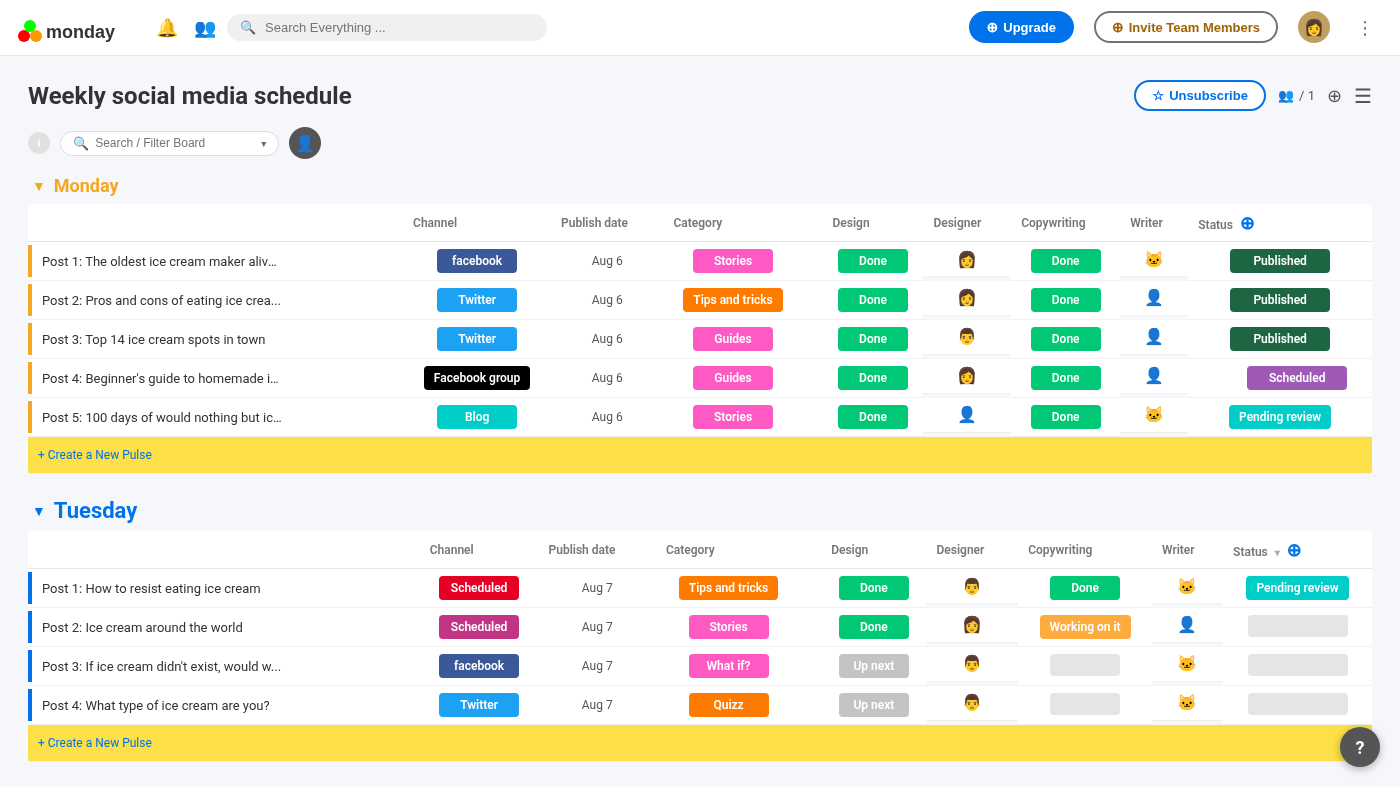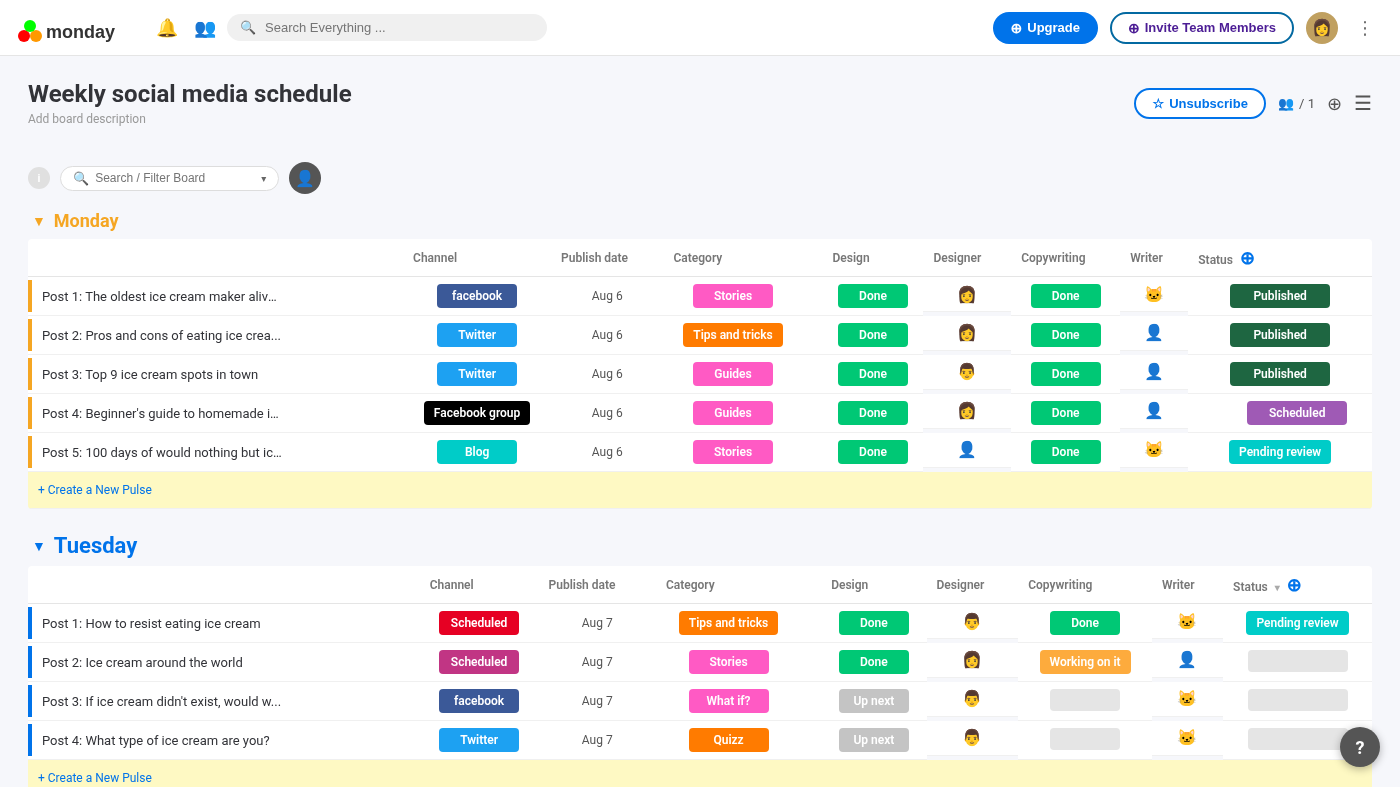--- a/index.html
+++ b/index.html
@@ -12,38 +12,38 @@
     }
     .logo { margin-right: 24px; display: flex; align-items: center; }
     .logo svg { width: 110px; height: 36px; }
     .nav-icon-btn { background: none; border: none; cursor: pointer; padding: 6px; color: #666; font-size: 18px; margin-right: 4px; }
     .search-bar {
       display: flex; align-items: center; background: #f0f0f0; border-radius: 20px;
       padding: 6px 14px; flex: 1; max-width: 320px; margin-right: auto;
     }
     .search-bar input { border: none; background: transparent; outline: none; font-size: 13px; color: #555; width: 100%; }
     .search-icon { color: #999; margin-right: 8px; font-size: 13px; }
-    .nav-right { display: flex; align-items: center; gap: 12px; margin-left: auto; }
+    .nav-right { display: flex; align-items: flex-start; gap: 20px; margin-left: auto; }
     .upgrade-btn {
       background: #0073ea; color: #fff; border: none; border-radius: 20px;
       padding: 8px 18px; font-size: 13px; font-weight: 600; cursor: pointer;
       display: flex; align-items: center; gap: 5px;
     }
     .upgrade-btn::before { content: '⊕'; font-size: 14px; }
     .invite-btn {
-      background: #fff; color: #4c1d95; border: 2px solid #0369a1; border-radius: 20px;
+      background: #fff; color: #a16207; border: 2px solid #737373; border-radius: 20px;
       padding: 6px 16px; font-size: 13px; font-weight: 600; cursor: pointer;
       display: flex; align-items: center; gap: 5px;
     }
     .invite-btn::before { content: '⊕'; font-size: 14px; }
     .avatar { width: 32px; height: 32px; border-radius: 50%; background: #c0a060; overflow: hidden; display: flex; align-items: center; justify-content: center; font-size: 16px; }
 
     
     .page-content { padding: 24px 28px; }
-    .board-header { margin-bottom: 36px; }
+    .board-header { margin-bottom: 16px; }
     .board-title-row { display: flex; align-items: center; justify-content: space-between; }
     .board-title { font-size: 24px; font-weight: 700; color: #323338; }
     .board-description { font-size: 12px; color: #999; margin-top: 4px; cursor: pointer; }
     .board-actions { display: flex; align-items: center; gap: 12px; }
     .unsubscribe-btn {
       border: 2px solid #0073ea; color: #0073ea; background: #fff; border-radius: 20px;
       padding: 6px 16px; font-size: 13px; font-weight: 600; cursor: pointer;
       display: flex; align-items: center; gap: 5px;
     }
     .unsubscribe-btn::before { content: '☆'; }
@@ -90,21 +90,21 @@
       font-size: 12px; font-weight: 600; color: #fff; text-align: center;
       min-width: 80px; white-space: nowrap;
     }
     .cell-center { text-align: center; }
     .date-cell { color: #555; font-size: 12px; text-align: center; }
 
     .avatar-cell { display: flex; justify-content: center; align-items: center; }
     .avatar-img { width: 28px; height: 28px; border-radius: 50%; font-size: 16px; display: flex; align-items: center; justify-content: center; }
 
     
-    .create-pulse-row td { background: #fef9c3; }
+    .create-pulse-row td { background: #fde047; }
     .create-pulse-btn { color: #0073ea; font-size: 12px; cursor: pointer; padding: 8px 10px; display: inline-block; }
 
     
     .table-wrapper { overflow-x: auto; border-radius: 4px; }
 
     
     .help-btn {
       position: fixed; bottom: 20px; right: 20px; width: 40px; height: 40px;
       background: #555; border-radius: 50%; color: #fff; font-size: 18px; font-weight: 700;
       display: flex; align-items: center; justify-content: center; cursor: pointer;
@@ -140,21 +140,20 @@
     <div class="nav-icon-btn">⋮</div>
   </div>
 </nav>
 
 <div class="page-content">
 
   <div class="board-header">
     <div class="board-title-row">
       <div>
         <h1 class="board-title">Weekly social media schedule</h1>
-        <p class="board-description">Add board description</p>
       </div>
       <div class="board-actions">
         <button class="unsubscribe-btn">Unsubscribe</button>
         <div class="members-btn">
           <span>👥</span>
           <span>/ 1</span>
         </div>
         <div class="activity-btn">⊕</div>
         <div class="menu-btn">☰</div>
       </div>
@@ -257,21 +256,21 @@
         <div class="avatar-img">👤</div>
       </td>
       <td class="cell-center">
         <span class="cell-pill" style="background:#1e6641;min-width:100px;">Published</span>
       </td>
     </tr>
               <tr>
       <td>
         <div class="row-title-cell">
           <div class="row-stripe row-stripe-monday"></div>
-          <span class="row-title">Post 3: Top 9 ice cream spots in town</span>
+          <span class="row-title">Post 3: Top 14 ice cream spots in town</span>
         </div>
       </td>
       <td class="cell-center">
         <span class="cell-pill" style="background:#1da1f2">Twitter</span>
       </td>
       <td class="date-cell">Aug 6</td>
       <td class="cell-center">
         <span class="cell-pill" style="background:#ff5ac4">Guides</span>
       </td>
       <td></td>

